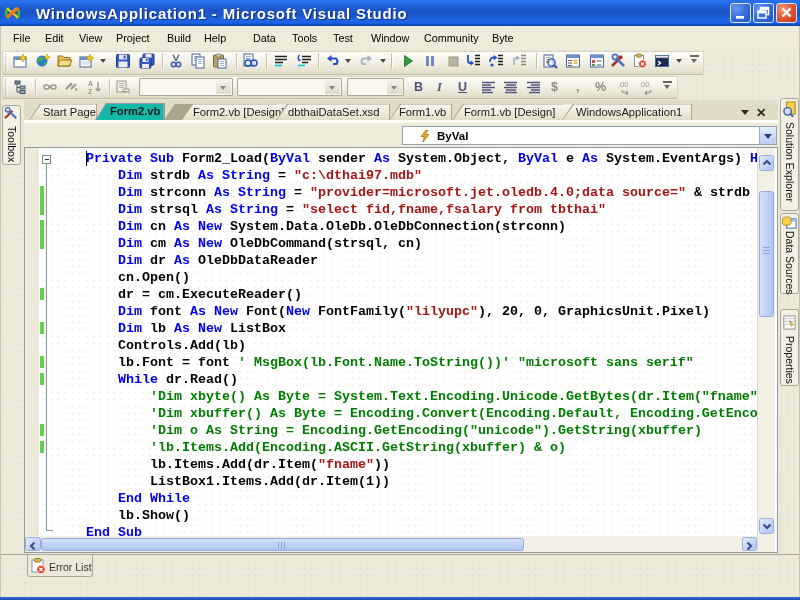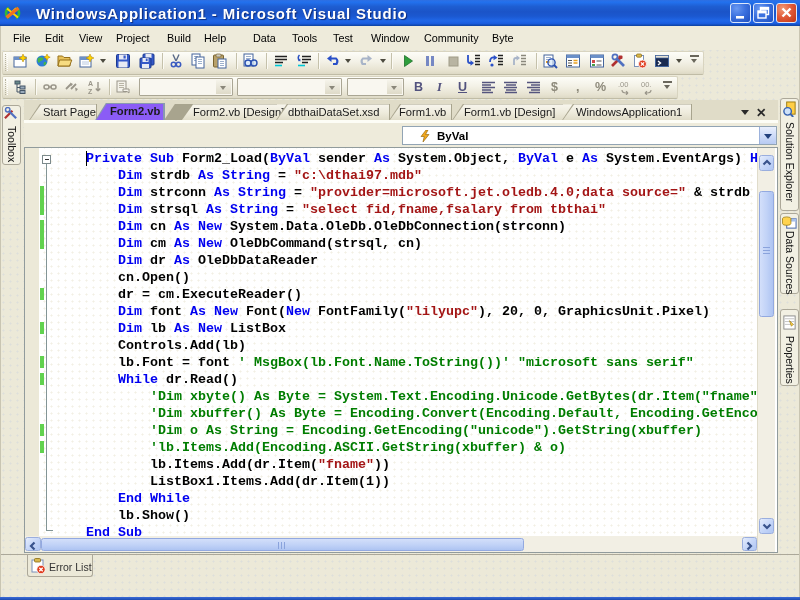--- a/index.html
+++ b/index.html
@@ -20,21 +20,21 @@
 .tcombo{height:18px;background:#f9f7f0;border:1px solid #aaa694;border-radius:1px}
 .tcombo .btn{position:absolute;right:1px;top:1px;bottom:1px;width:15px;background:linear-gradient(180deg,#f5f3ea,#dedac8)}
 .tcombo .btn:after{content:"";position:absolute;left:4px;top:6px;border-left:3.5px solid transparent;border-right:3.5px solid transparent;border-top:4px solid #8a877a}
 .lbtn{font-size:12.5px;color:#52527e;font-weight:bold;top:80px}
 .gray{color:#8d897a}
 #tabwell{left:24px;top:100px;width:754px;height:20px;background:#e0dcc8}
 .tabb{position:absolute;top:103.6px;height:16.4px;background:#a8a48e}
 .tab{position:absolute;top:104.4px;height:15.6px;background:linear-gradient(180deg,#f8f6ee 0%,#eeebdc 55%,#e0dcc8 100%)}
 .tab .lab,.atab .lab{position:absolute;top:1.6px;font-size:11.2px;color:#1a1a1a;white-space:nowrap}
 .atabb{position:absolute;top:102.8px;height:17.4px;background:#8a98b0}
-.atab{position:absolute;top:103.6px;height:16.8px;background:#8b5cf6}
+.atab{position:absolute;top:103.6px;height:16.8px;background:#14b8a6}
 #tabwell_x{left:756px;top:105px;width:13px;height:13px;color:#2a2a2a;font-size:12.5px;font-weight:bold}
 #tabwell_dd{left:741px;top:110px;width:0;height:0;border-left:4.5px solid transparent;border-right:4.5px solid transparent;border-top:5px solid #2a2a2a}
 #navrow{left:24px;top:123px;width:754px;height:24px;background:#eeebdb}
 .ncombo{position:absolute;top:126px;height:19px;background:#fff;border:1px solid #92a4b4}
 .ncombo .btn{position:absolute;right:0;top:0;bottom:0;width:17px;background:linear-gradient(180deg,#e9effc 0%,#cfdcf8 50%,#b7caf2 100%);border-left:1px solid #9cb2dc;border-radius:0 1px 1px 0}
 .ncombo .btn:after{content:"";position:absolute;left:4px;top:6.5px;border-left:4.5px solid transparent;border-right:4.5px solid transparent;border-top:5.5px solid #21407c}
 .ncombo .lab{position:absolute;left:31px;top:2.8px;font-size:11.5px;color:#000}
 .bolt{position:absolute;left:16px;top:3px;width:11px;height:12px}
 #editor{left:24px;top:147px;width:754px;height:406px;border:1px solid #919b9c;background:#fff;background-image:radial-gradient(rgba(205,195,150,.26) .8px,rgba(205,195,150,0) 1.3px);background-size:7px 7px;background-position:2px 3px}
 #margin{left:25px;top:148px;width:14px;height:388px;background:#ece9d8}

